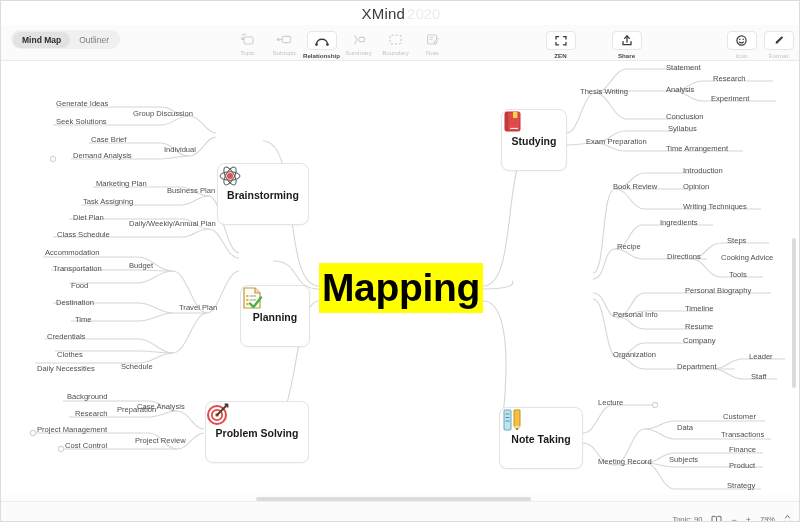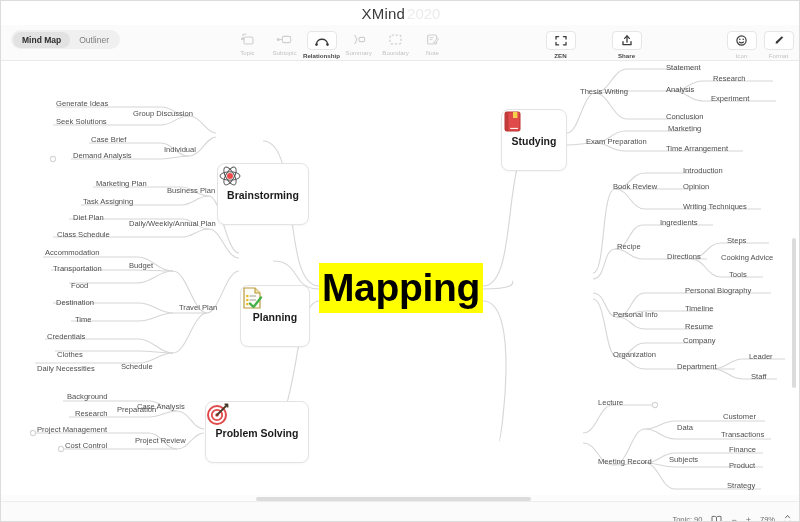--- a/index.html
+++ b/index.html
@@ -486,20 +486,34 @@
           <rect x="3" y="2" width="15" height="19" rx="1.6" fill="#e04a4a" stroke="#b33" stroke-width="1"></rect>
           <rect x="3" y="2" width="3.4" height="19" fill="#c23a3a"></rect>
           <rect x="11" y="2" width="4.4" height="6" fill="#f3d14a"></rect>
           <line x1="8.2" y1="18.4" x2="16" y2="18.4" stroke="#fff" stroke-width="1"></line>
         </svg>
       </div>
       <div class="mn-lbl">Studying</div>
     </div>
 
 
+    <div class="mainnode" style="left:498px; top:346px; width:84px; height:62px;">
+      <div class="mn-ico">
+        <svg width="24" height="24" viewBox="0 0 24 24">
+          <rect x="4" y="2" width="7" height="20" rx="1" fill="#bfe3ef" stroke="#6aa9bb" stroke-width="1"></rect>
+          <line x1="5.6" y1="6" x2="9.4" y2="6" stroke="#4f8fa3" stroke-width="1"></line>
+          <line x1="5.6" y1="9.5" x2="9.4" y2="9.5" stroke="#4f8fa3" stroke-width="1"></line>
+          <line x1="5.6" y1="13" x2="9.4" y2="13" stroke="#4f8fa3" stroke-width="1"></line>
+          <path d="M14 2 H20 V18 L17 22 L14 18 Z" fill="#f2c23e" stroke="#c1931c" stroke-width="1"></path>
+          <path d="M14 18 L17 22 L20 18 Z" fill="#f7e2a0"></path>
+          <path d="M15.9 20.5 L17 22 L18.1 20.5 Z" fill="#3a3a3a"></path>
+        </svg>
+      </div>
+      <div class="mn-lbl">Note Taking</div>
+    </div>
 
     <div class="central" style="left:318px; top:202px; width:164px; height:50px;">
       <span>Mapping</span>
     </div>
 
     <div class="lbl" style="left:132px; top:48px; width:58px; text-align:right;">Group Discussion</div>
     <div class="lbl" style="left:155px; top:84px; width:40px; text-align:right;">Individual</div>
     <div class="lbl" style="left:55px; top:38px;">Generate Ideas</div>
     <div class="lbl" style="left:55px; top:56px;">Seek Solutions</div>
     <div class="lbl" style="left:90px; top:74px;">Case Brief</div>
@@ -530,21 +544,21 @@
     <div class="lbl" style="left:66px; top:331px;">Background</div>
     <div class="lbl" style="left:74px; top:348px;">Research</div>
     <div class="lbl" style="left:36px; top:364px;">Project Management</div>
     <div class="lbl" style="left:64px; top:380px;">Cost Control</div>
 
     <div class="lbl" style="left:579px; top:26px;">Thesis Writing</div>
     <div class="lbl" style="left:585px; top:76px;">Exam Preparation</div>
     <div class="lbl" style="left:665px; top:2px;">Statement</div>
     <div class="lbl" style="left:665px; top:24px;">Analysis</div>
     <div class="lbl" style="left:665px; top:51px;">Conclusion</div>
-    <div class="lbl" style="left:667px; top:63px;">Marketing</div>
+    <div class="lbl" style="left:667px; top:63px;">Syllabus</div>
     <div class="lbl" style="left:665px; top:83px;">Time Arrangement</div>
     <div class="lbl" style="left:712px; top:13px;">Research</div>
     <div class="lbl" style="left:710px; top:33px;text-align:center;">Experiment</div>
 
     <div class="lbl" style="left:612px; top:121px;">Book Review</div>
     <div class="lbl" style="left:616px; top:181px;">Recipe</div>
     <div class="lbl" style="left:612px; top:249px;">Personal Info</div>
     <div class="lbl" style="left:612px; top:289px;">Organization</div>
 
     <div class="lbl" style="left:682px; top:105px;">Introduction</div>

